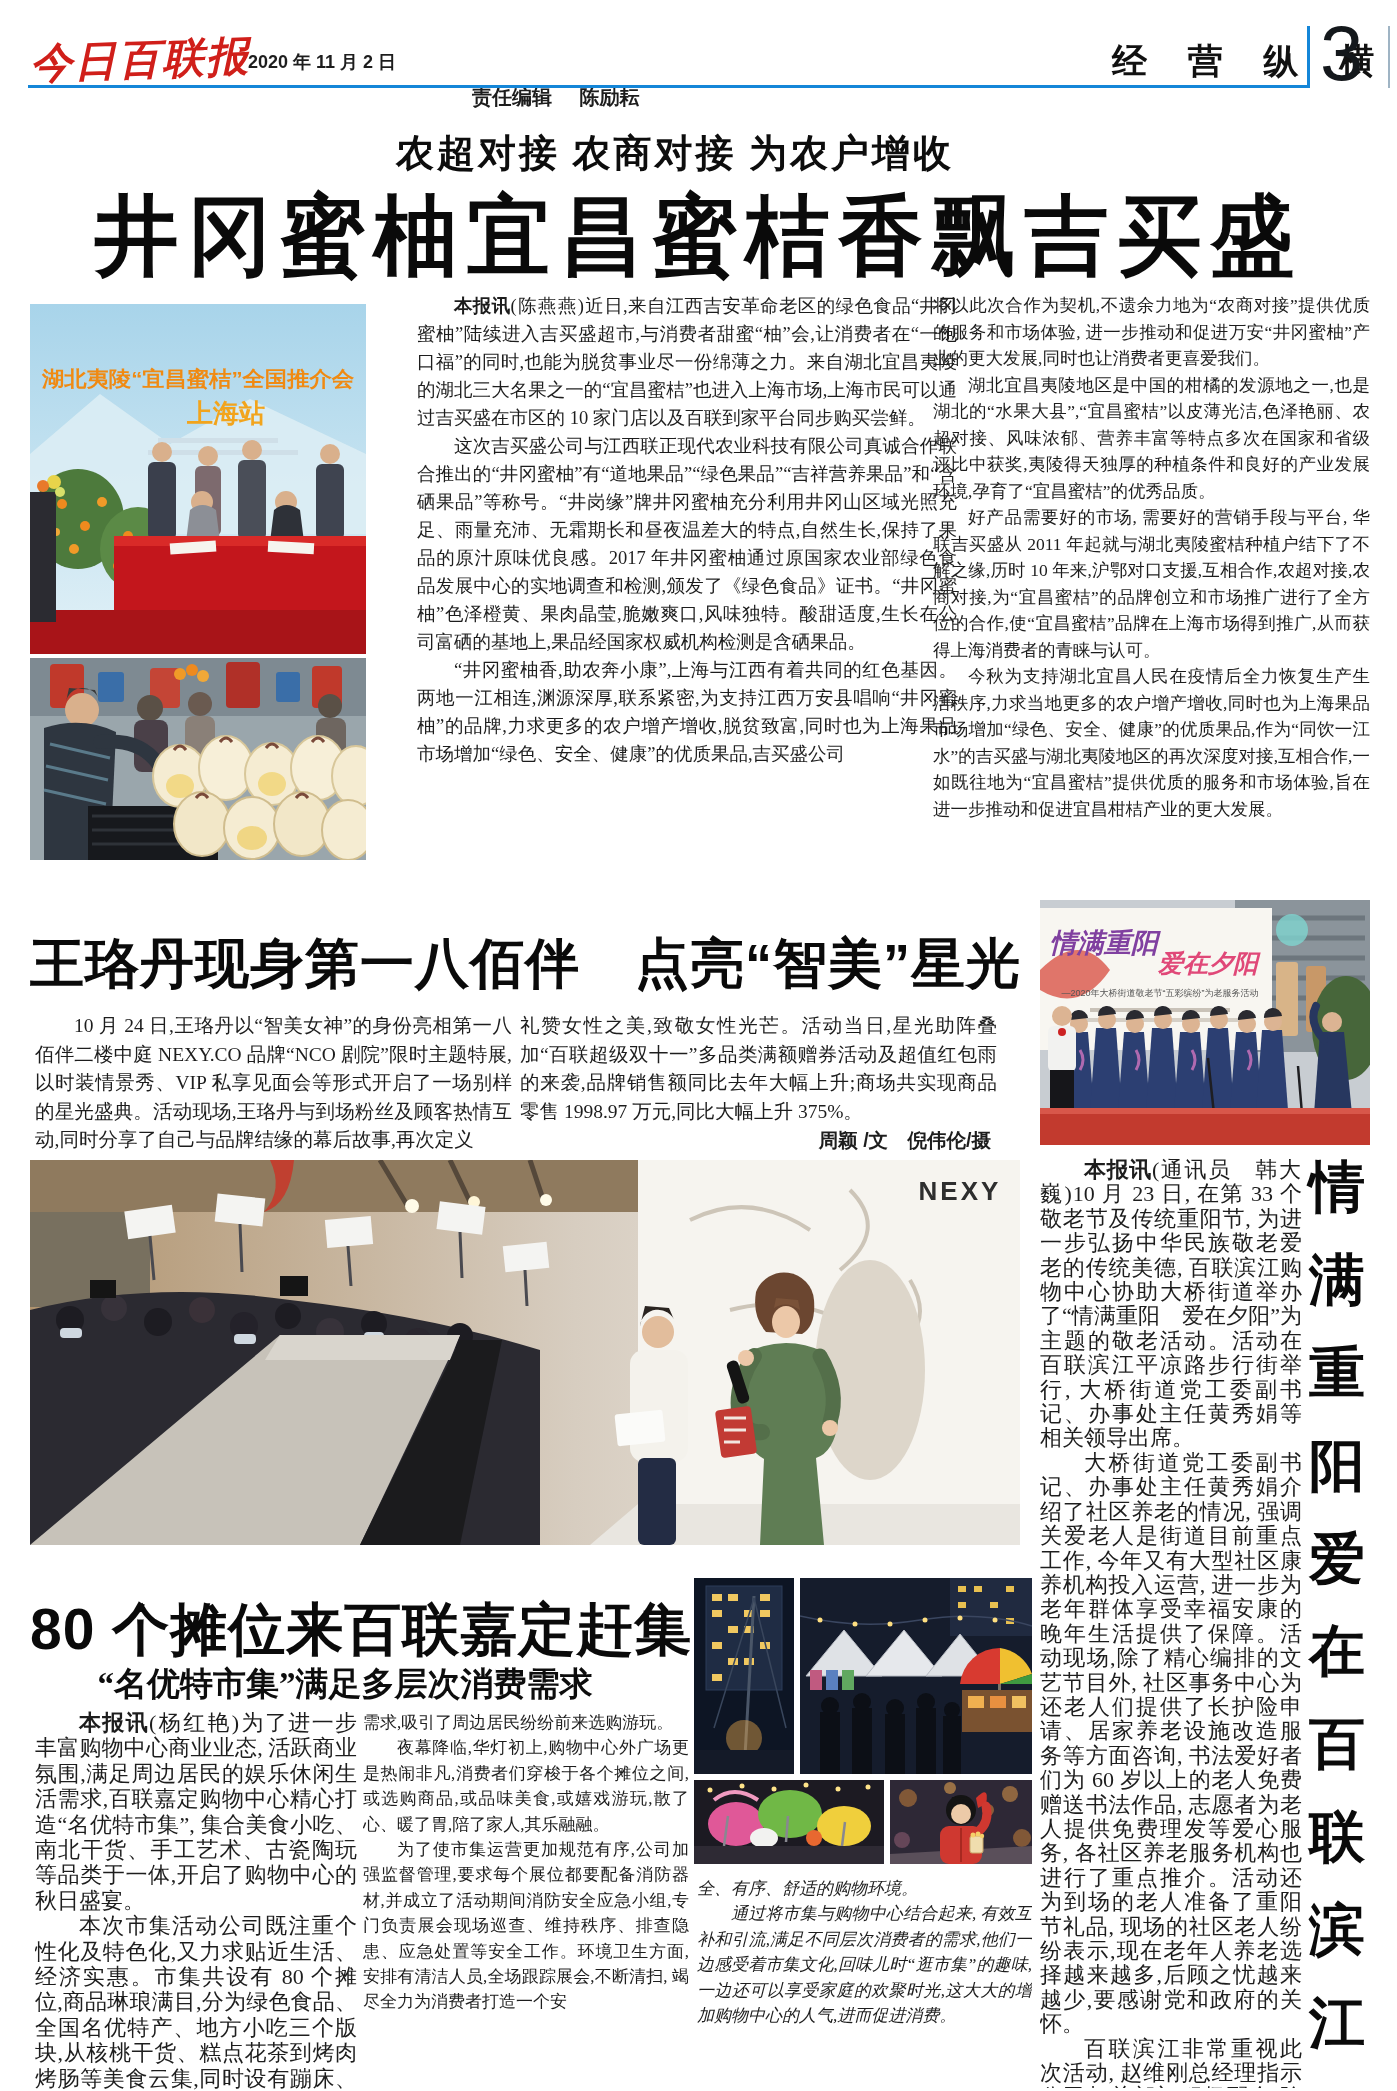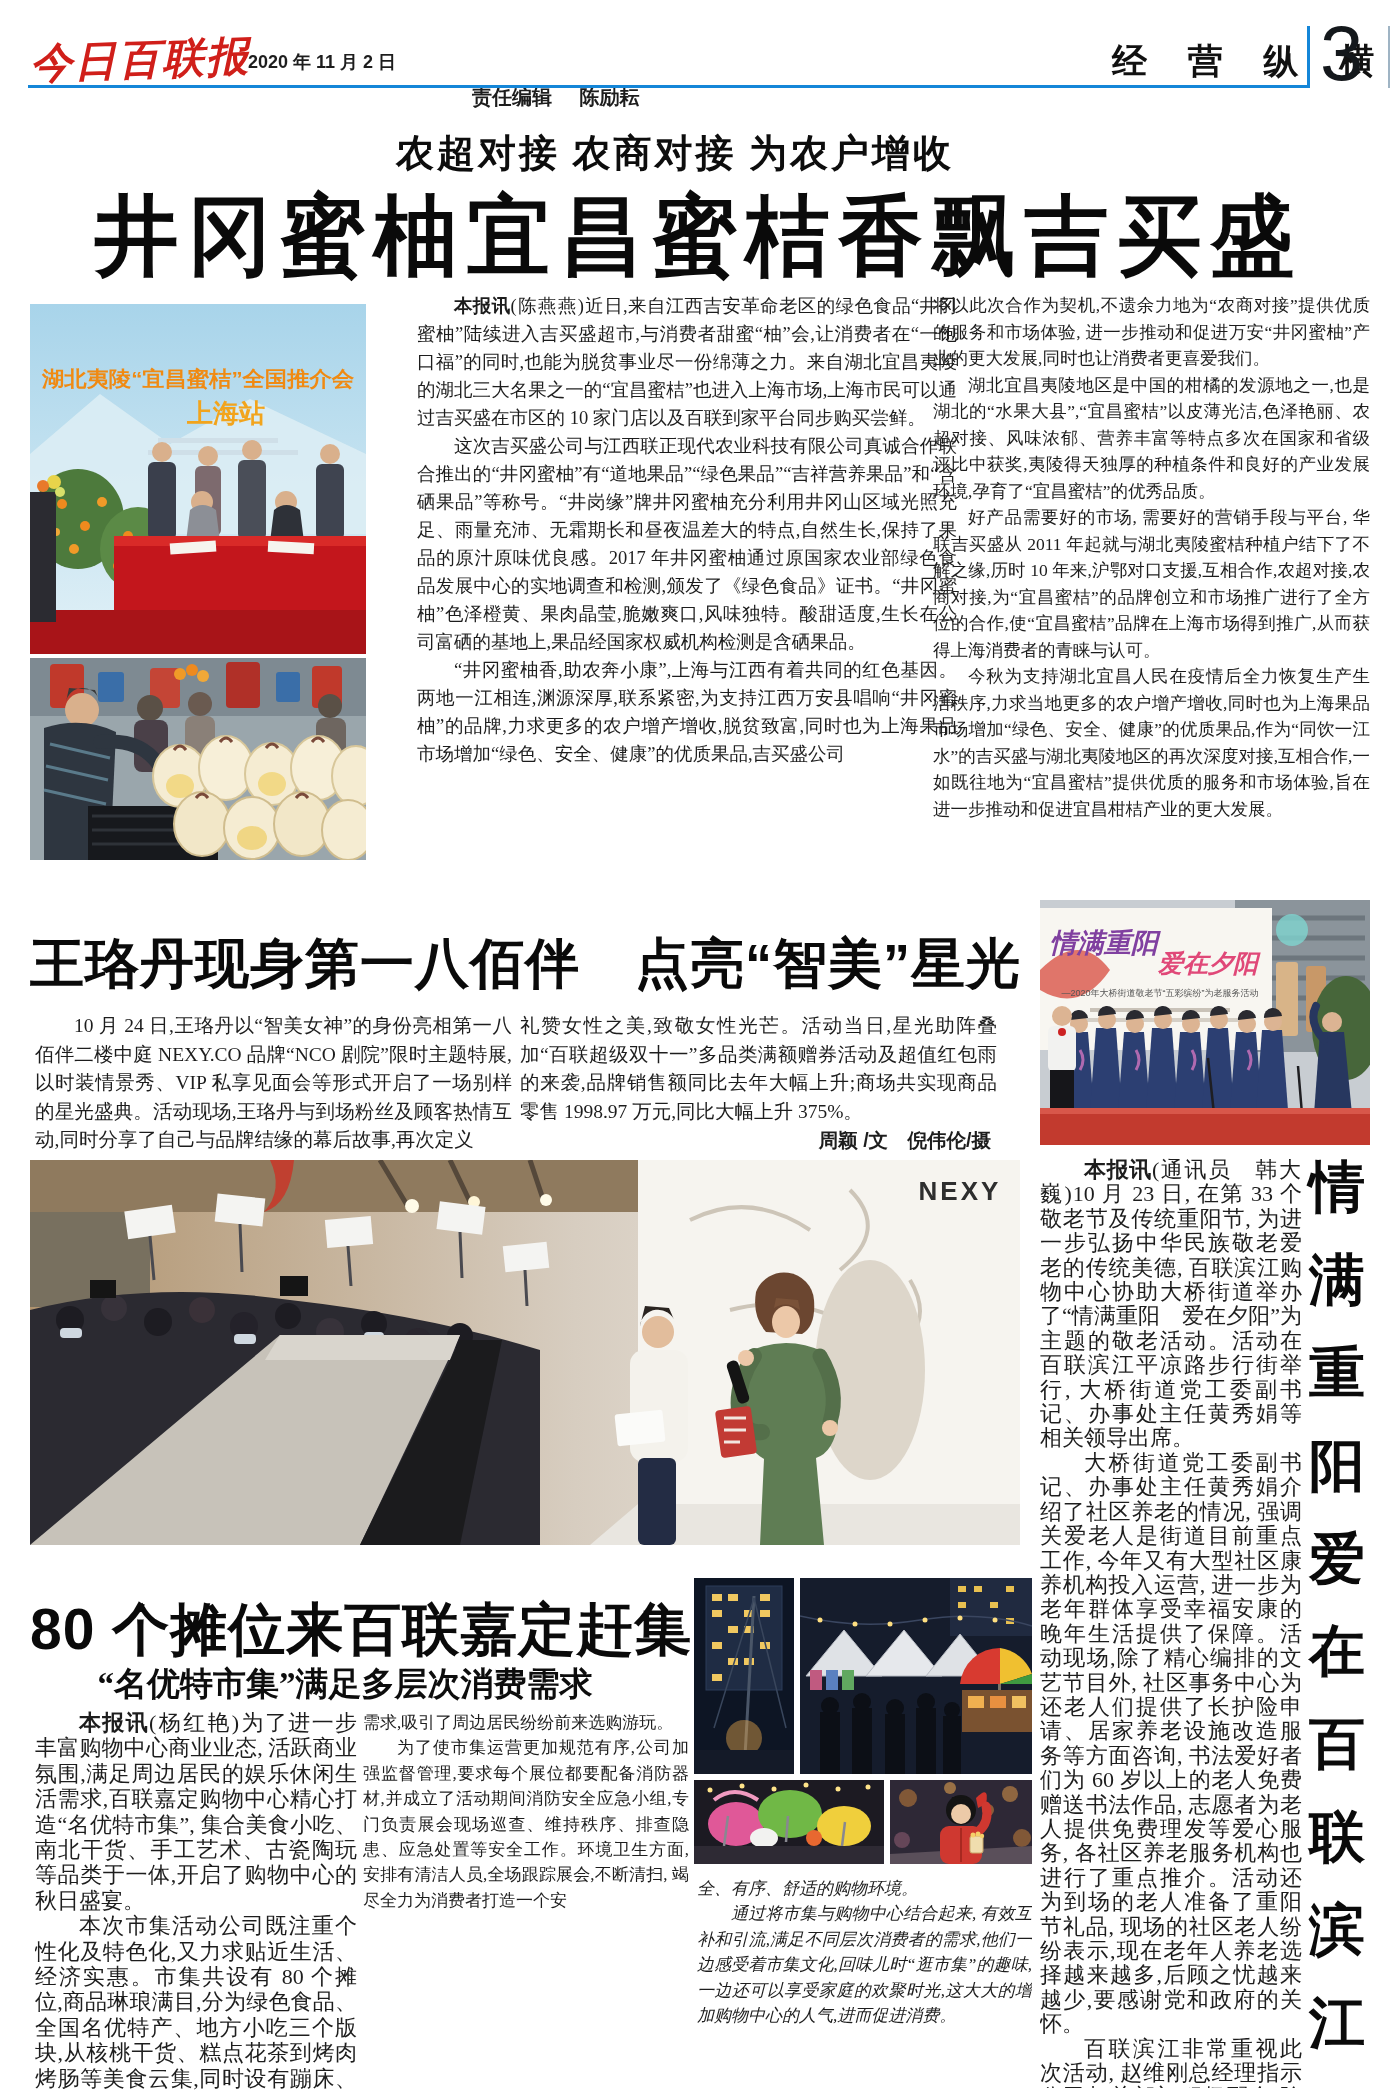--- a/index.html
+++ b/index.html
@@ -368,20 +368,21 @@
 
 <div class="abs market-headline sansblack" style="left:30px;top:1592px;width:630px;">80 个摊位来百联嘉定赶集</div>
 <div class="abs market-sub serifbold" style="left:30px;top:1662px;width:630px;">“名优特市集”满足多层次消费需求</div>
 
 <div class="abs jtext" style="left:35px;top:1710px;width:322px;height:381px;font-size:22px;line-height:25.4px;">
   <p><b class="lead">本报讯</b><span class="author">(杨红艳)</span><span>为了进一步丰富购物中心商业业态, 活跃商业氛围,满足周边居民的娱乐休闲生活需求,百联嘉定购物中心精心打造“名优特市集”, 集合美食小吃、南北干货、手工艺术、古瓷陶玩等品类于一体,开启了购物中心的秋日盛宴。</span></p>
   <p>本次市集活动公司既注重个性化及特色化,又力求贴近生活、经济实惠。市集共设有 80 个摊位,商品琳琅满目,分为绿色食品、全国名优特产、地方小吃三个版块,从核桃干货、糕点花茶到烤肉烤肠等美食云集,同时设有蹦床、卡丁车、旋转木马等游乐设施,满足消费者吃、逛、玩的</p>
 </div>
 <div class="abs jtext" style="left:363px;top:1710px;width:326px;height:381px;font-size:17px;line-height:25.4px;">
   <p class="noind">需求,吸引了周边居民纷纷前来选购游玩。</p>
+  <p>夜幕降临,华灯初上,购物中心外广场更是热闹非凡,消费者们穿梭于各个摊位之间,或选购商品,或品味美食,或嬉戏游玩,散了心、暖了胃,陪了家人,其乐融融。</p>
   <p>为了使市集运营更加规范有序,公司加强监督管理,要求每个展位都要配备消防器材,并成立了活动期间消防安全应急小组,专门负责展会现场巡查、维持秩序、排查隐患、应急处置等安全工作。环境卫生方面,安排有清洁人员,全场跟踪展会,不断清扫, 竭尽全力为消费者打造一个安</p>
 </div>
 <div class="abs jtext" style="left:697px;top:1876px;width:335px;height:215px;font-size:17px;line-height:25.4px;font-style:italic;">
   <p class="noind">全、有序、舒适的购物环境。</p>
   <p>通过将市集与购物中心结合起来, 有效互补和引流,满足不同层次消费者的需求,他们一边感受着市集文化,回味儿时“逛市集”的趣味,一边还可以享受家庭的欢聚时光,这大大的增加购物中心的人气,进而促进消费。</p>
 </div>
 
 <div class="abs photo" style="left:694px;top:1578px;width:100px;height:196px;">
 <svg width="100" height="196" viewBox="0 0 100 196">
   <rect width="100" height="196" fill="#0d1524"></rect>

